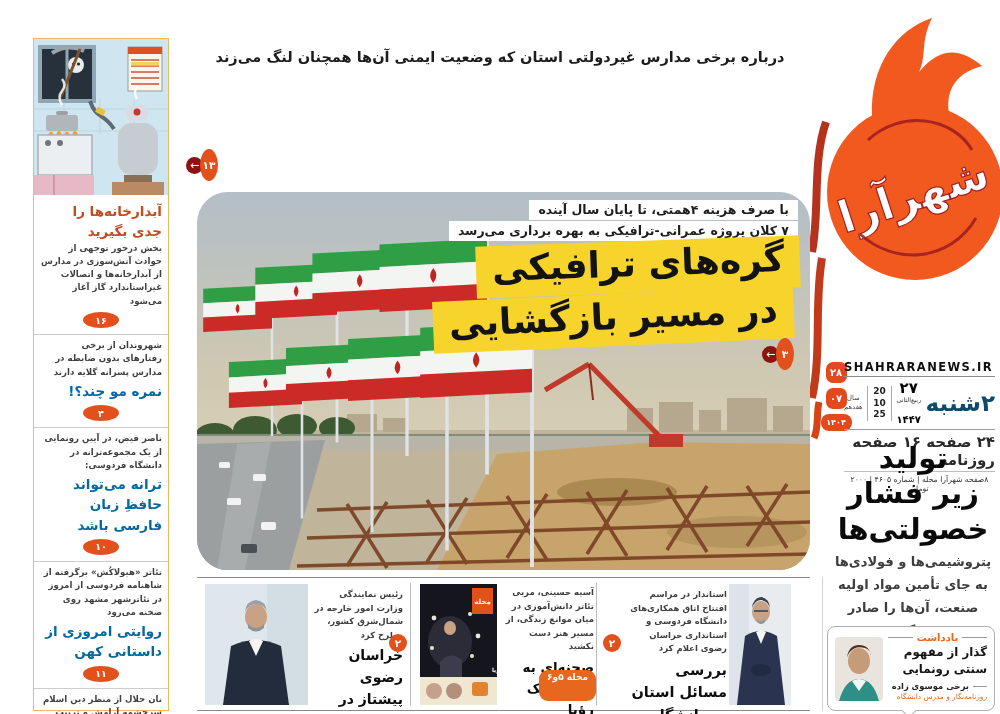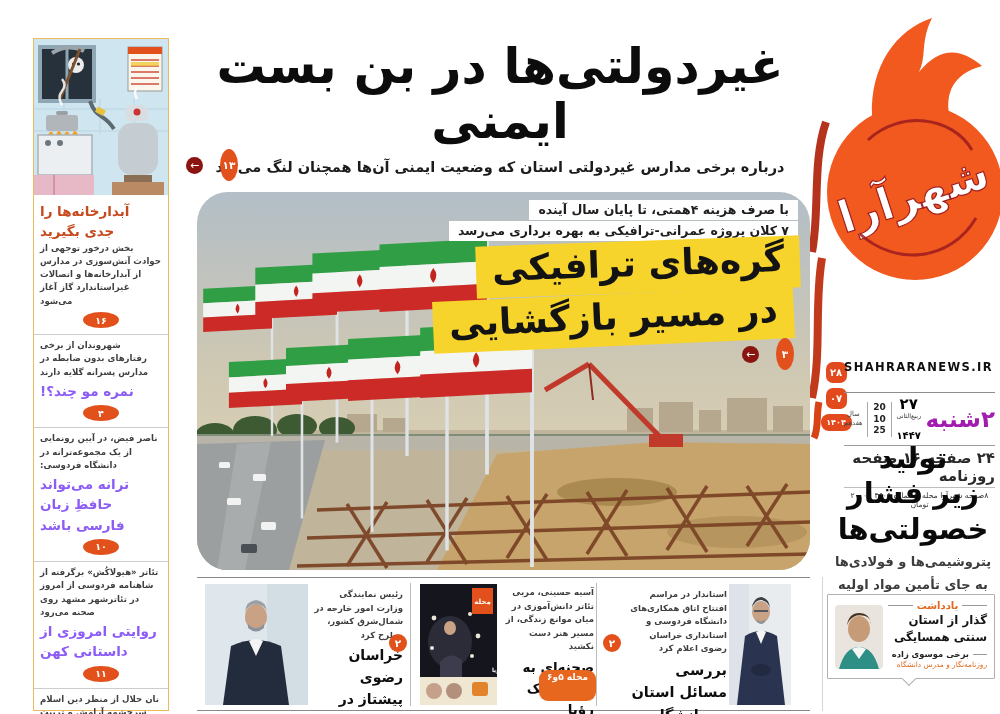--- a/index.html
+++ b/index.html
@@ -6,51 +6,51 @@
   body { font-family:"DejaVu Sans", sans-serif; background:#fff; }
   .page { position:relative; width:1000px; height:714px; background:#fff; overflow:hidden; direction:rtl; }
 
   
   .pg-badge { width:18px; height:18px; border-radius:50%; background:#e2511c; color:#fff;
     font-size:10.5px; font-weight:bold; display:flex; align-items:center; justify-content:center; }
   .badge-duo { position:absolute; display:flex; direction:ltr; align-items:center; }
   .badge-duo .arrow-c { width:17px; height:17px; border-radius:50%; background:#8a1410; color:#fff;
     font-size:11px; display:flex; align-items:center; justify-content:center; margin-right:-3px; }
   .badge-duo .num-c { width:18px; height:32px; border-radius:50%; background:#e2511c; color:#fff;
-    font-size:10.5px; font-weight:bold; display:flex; align-items:center; justify-content:center; z-index:2;margin-left:20px; }
+    font-size:10.5px; font-weight:bold; display:flex; align-items:center; justify-content:center; z-index:2; }
 
   
   .sidebar { position:absolute; left:33px; top:38px; width:136px; height:673px;
     border:1px solid #ecba5f; background:#fff; }
   .sb-cartoon { display:block; width:134px; height:156px; }
-  .sb-item { padding:4px 6px 6px; text-align:left; border-top:1px solid #cdcdcd; }
+  .sb-item { padding:4px 6px 6px; text-align:right; border-top:1px solid #cdcdcd; }
   .sb-item:first-of-type { border-top:none; }
   .sb-kicker { font-size:8.6px; line-height:1.55; color:#3f3f3f; font-weight:bold; }
-  .sb-title { font-size:13.5px; font-weight:bold; color:#8b5cf6; line-height:1.5; margin-top:2px; }
+  .sb-title { font-size:13.5px; font-weight:bold; color:#0369a1; line-height:1.5; margin-top:2px; }
   .sb-title.hot { color:#c64a1d; }
   .sb-item .pg-badge { margin:4px auto 0; width:36px; height:16px; font-size:9.5px; }
 
   
   .lead { position:absolute; left:180px; top:40px; width:640px; text-align:center; }
   .lead-h1 { font-size:49px; font-weight:bold; color:#0c0c0c; line-height:1.12; letter-spacing:-1px; }
   .lead-sub { margin-top:9px; font-size:14.5px; font-weight:bold; color:#1c1c1c; }
   .lead-badge { left:186px; top:149px; }
 
   
   .logo-svg { position:absolute; left:800px; top:4px; width:200px; height:436px; }
   .fa-dates { position:absolute; left:820px; top:362px; width:32px; display:flex; flex-direction:column; align-items:center; }
   .sq { width:21px; height:21px; border-radius:7px; background:#e2491c; color:#fff; font-weight:bold;
     font-size:10px; display:flex; align-items:center; justify-content:center; margin-bottom:5px; }
   .sq.wide { width:31px; height:17px; border-radius:8px; font-size:8px; }
   .dateblock { position:absolute; left:844px; top:360px; width:151px; }
   .site-url { direction:ltr; text-align:left; font-size:11.5px; font-weight:bold; letter-spacing:1.4px;
-    color:#0f0f0f; border-bottom:1px solid #8d8d8d; padding-bottom:18px; }
+    color:#0f0f0f; border-bottom:1px solid #8d8d8d; padding-bottom:2px; }
   .date-row { display:flex; align-items:center; justify-content:space-between; padding:4px 0 3px;
     border-bottom:1px solid #9c9c9c; }
-  .weekday { font-size:23px; font-weight:bold; color:#a21caf; }
+  .weekday { font-size:23px; font-weight:bold; color:#0c4a6e; }
   .hijri { text-align:center; line-height:1.05; }
   .hijri .d { font-size:15px; font-weight:bold; display:block; }
   .hijri .m { font-size:6.3px; display:block; color:#333; }
   .hijri .y { font-size:10px; font-weight:bold; display:block;margin-top:12px; }
   .greg { direction:ltr; text-align:center; font-size:9px; font-weight:bold; line-height:1.3;
     border-left:1px solid #aaa; border-right:1px solid #aaa; padding:0 5px; color:#222; }
   .yearlab { font-size:6.8px; color:#444; text-align:center; line-height:1.45; }
   .pages-line { font-size:15px; font-weight:bold; letter-spacing:0.8px; color:#2a2a2a; text-align:right;
     padding:3px 0 2px; border-bottom:1px solid #bdbdbd; }
   .issue-line { font-size:7.7px; color:#333; text-align:center; padding-top:3px; }
@@ -68,22 +68,22 @@
   .yl-2 { top:102px; right:16px; transform:rotate(-2.5deg); }
   .photo-badge { top:146px; right:16px; }
 
   
   .economy { position:absolute; left:831px; top:441px; width:164px; text-align:center; }
   .eco-line { font-size:29px; font-weight:bold; line-height:1.22; color:#0a0a0a; }
   .eco-text { font-size:13px; font-weight:bold; color:#3d3d3d; line-height:1.75; margin-top:4px;text-align:center; }
   .economy .pg-badge { margin:7px auto 0; }
 
   
-  .note { position:absolute; left:827px; top:594px; width:168px; height:85px; border:1px solid #b0b0b0;
-    border-radius:1px; padding:5px 7px 4px; display:flex; gap:5px; background:#fff; }
+  .note { position:absolute; left:827px; top:626px; width:168px; height:85px; border:1px solid #b0b0b0;
+    border-radius:8px; padding:5px 7px 4px; display:flex; gap:5px; background:#fff; }
   .note-notch { position:absolute; left:76px; bottom:-6px; width:10px; height:10px; background:#fff;
     border-left:1px solid #b0b0b0; border-bottom:1px solid #b0b0b0; transform:rotate(-45deg); }
   .note-text { flex:1; min-width:0; }
   .note-label { color:#e2691f; font-size:10px; font-weight:bold; display:flex; align-items:center; gap:4px; }
   .note-label .dash { flex:1; border-top:1px solid #9a9a9a; }
   .note-title { font-size:11.8px; font-weight:bold; color:#141414; line-height:1.45; margin-top:1px; }
   .note-author { font-size:8.4px; font-weight:bold; color:#222; display:flex; align-items:center; gap:4px; margin-top:3px; }
   .note-author .dash { width:14px; border-top:1px solid #9a9a9a; }
   .note-role { font-size:7.4px; color:#e2691f; margin-top:1px; }
   .note-photo { width:48px; height:64px; border-radius:4px; overflow:hidden; align-self:center; }
@@ -179,21 +179,20 @@
       <div class="pg-badge">۱۱</div>
     </div>
     <div class="sb-item">
       <div class="sb-kicker">نان حلال از منظر دین اسلام سرچشمه آرامش و تربیت درست است</div>
 
     </div>
 
   </div>
 
   <div class="lead">
-    <div class="lead-h1">غیردولتی‌ها در بن بست ایمنی</div>
     <div class="lead-sub">درباره برخی مدارس غیردولتی استان که وضعیت ایمنی آن‌ها همچنان لنگ می‌زند</div>
   </div>
   <div class="badge-duo lead-badge">
     <span class="arrow-c">←</span>
     <span class="num-c">۱۳</span>
   </div>
 
   <svg class="logo-svg" viewBox="0 0 200 436">
     <path d="M26,118 C12,158 20,208 12,248" stroke="#b5321c" stroke-width="8" fill="none"></path>
     <path d="M22,254 C14,300 22,348 12,394" stroke="#c13a1c" stroke-width="8" fill="none"></path>
@@ -335,21 +334,21 @@
     <div class="pg-badge">۹</div>
   </div>
 
   <div class="note">
     <div class="note-text">
       <div class="note-label">
         <span class="dash"></span>
         <span>یادداشت</span>
         <span class="dash"></span>
       </div>
-      <div class="note-title">گذار از استان سنتی همسایگی</div>
+      <div class="note-title">گذار از مفهوم سنتی رونمایی</div>
       <div class="note-author">
         <span class="dash"></span>
         <span>برخی موسوی زاده</span>
       </div>
       <div class="note-role">روزنامه‌نگار و مدرس دانشگاه</div>
     </div>
     <div class="note-photo">
       <svg width="48" height="64" viewBox="0 0 48 64">
         <rect width="48" height="64" fill="#e9e5de"></rect>
         <ellipse cx="24" cy="24" rx="11" ry="13" fill="#c59b78"></ellipse>

